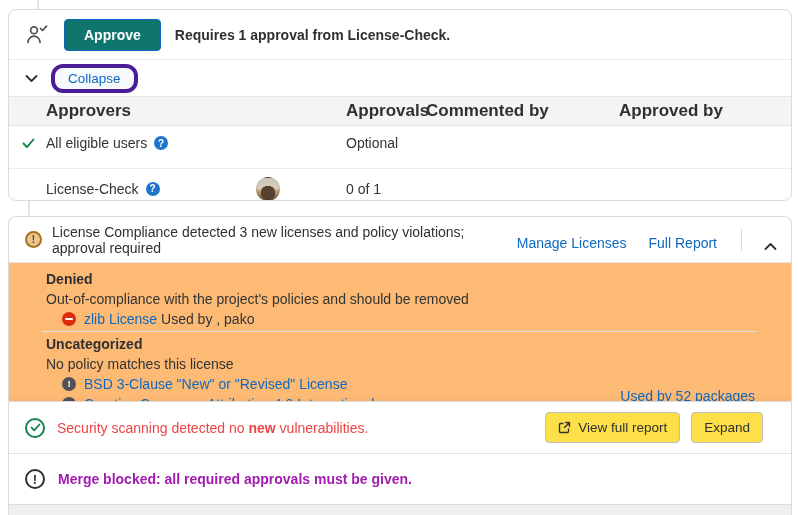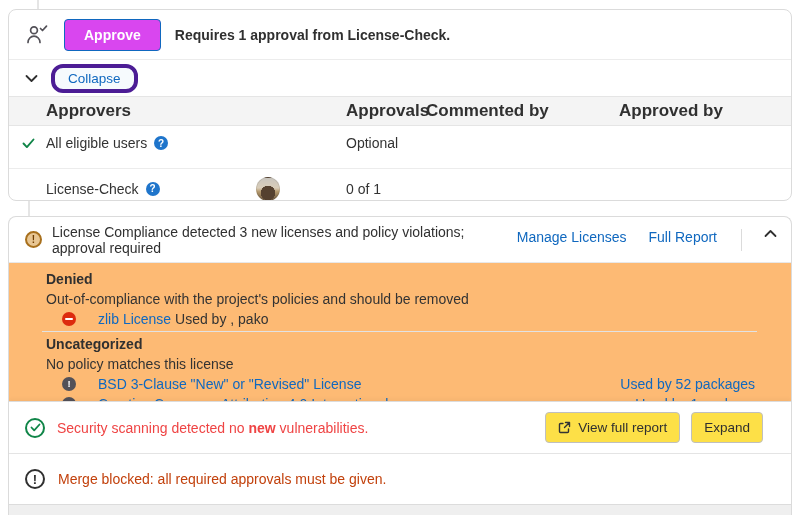--- a/index.html
+++ b/index.html
@@ -20,21 +20,21 @@
     background: #fff;
     border: 1px solid #dbdbdb;
     border-radius: 8px;
   }
   .card1 { top: 9px; height: 192px; overflow: hidden; }
   .card2 { top: 216px; height: 299px; overflow: hidden; border-bottom: none; border-radius: 8px 8px 0 0; }
 
   
   .approve-row { height: 49px; display: flex; align-items: center; padding: 0 16px; gap: 14px; }
   .btn-primary {
-    background: #d946ef; color: #fff; border: 1px solid #1068bf;
+    background: #0f766e; color: #fff; border: 1px solid #1068bf;
     border-radius: 4px; padding: 7px 19px; font-size: 14px; font-weight: 700;
     cursor: pointer; font-family: inherit;
   }
   .requires-text { font-weight: 700; color: #303030; }
 
   
   .collapse-row { height: 37px; display: flex; align-items: center; padding: 0 16px; gap: 13px; border-top: 1px solid #ececec; }
   .btn-collapse {
     background: #f6fafd; color: #1068bf; border: 4px solid #4c1d95;
     border-radius: 12px; padding: 3px 13px; font-size: 13.5px; font-weight: 400;
@@ -70,39 +70,39 @@
   
   .compliance-row { height: 45px; display: flex; align-items: center; padding: 0 14px 0 16px; gap: 10px; }
   .warn-icon {
     flex: none; width: 17px; height: 17px; border-radius: 50%;
     background: #e8c693; border: 2.5px solid #a8701d;
     color: #703c00; font-size: 10px; font-weight: 700;
     display: inline-flex; align-items: center; justify-content: center;
   }
   .compliance-text { flex: 1; color: #303030; }
   a.lnk { color: #1068bf; text-decoration: none; cursor: pointer; }
-  .compliance-links { display: flex; align-items: flex-start; gap: 22px; }
+  .compliance-links { display: flex; align-items: flex-end; gap: 22px; }
   .vdiv { width: 1px; height: 22px; background: #dbdbdb; margin-left: 2px; }
 
   .report-body { height: 139px; background: #fdba74; border-top: 1px solid #e8e8e8; overflow: hidden; padding-top: 6px; }
   .rpt-title { font-weight: 700; color: #303030; line-height: 20px; padding-left: 37px; }
   .rpt-desc { line-height: 20px; padding-left: 37px; color: #333; }
-  .rpt-item { line-height: 20px; height: 20px; padding-left: 53px; display: flex; align-items: center; gap: 22px; position: relative; }
+  .rpt-item { line-height: 20px; height: 20px; padding-left: 53px; display: flex; align-items: center; gap: 8px; position: relative; }
   .rpt-divider { border-top: 1px solid #e2e2e2; margin: 2px 34px 2px 33px; }
   .blocked-icon {
     flex: none; width: 14px; height: 14px; border-radius: 50%; background: #dd2b0e;
     display: inline-flex; align-items: center; justify-content: center;
   }
   .blocked-icon::after { content: ""; width: 8px; height: 2.5px; background: #fff; border-radius: 1px; }
   .info-icon {
     flex: none; width: 14px; height: 14px; border-radius: 50%; background: #535158;
     color: #fff; font-size: 9.5px; font-weight: 700;
     display: inline-flex; align-items: center; justify-content: center;
   }
-  .right-link { position: absolute; right: 36px; top: 0; line-height: 20px; }
+  .right-link { position: absolute; right: 36px; top: 12px; line-height: 20px; }
 
   
   .security-row {
     height: 52px; background: #fff; border-top: 1px solid #dcdcdc;
     box-shadow: 0 -2px 4px rgba(0,0,0,0.04);
     display: flex; align-items: center; padding: 0 28px 0 16px; gap: 12px;
     position: relative;
   }
   .scan-check {
     flex: none; width: 20px; height: 20px; border-radius: 50%;
@@ -117,21 +117,21 @@
   }
   .sec-buttons { display: flex; gap: 11px; }
 
   
   .merge-row { height: 51px; border-top: 1px solid #e5e5e5; display: flex; align-items: center; padding: 0 16px; gap: 13px; }
   .alert-icon {
     flex: none; width: 20px; height: 20px; border-radius: 50%;
     border: 2px solid #303030; color: #303030; font-weight: 700; font-size: 13px;
     display: inline-flex; align-items: center; justify-content: center;
   }
-  .merge-text { font-weight: 400; color: #c2410c; }
+  .merge-text { font-weight: 700; color: #a21caf; }
 
   .footer-strip { height: 12px; background: #efefef; border-top: 1px solid #dcdcdc; }
   svg { display: block; }
 </style>
 </head>
 <body>
 
 <div class="timeline-line tl-top"></div>
 <div class="timeline-line tl-mid"></div>
 

